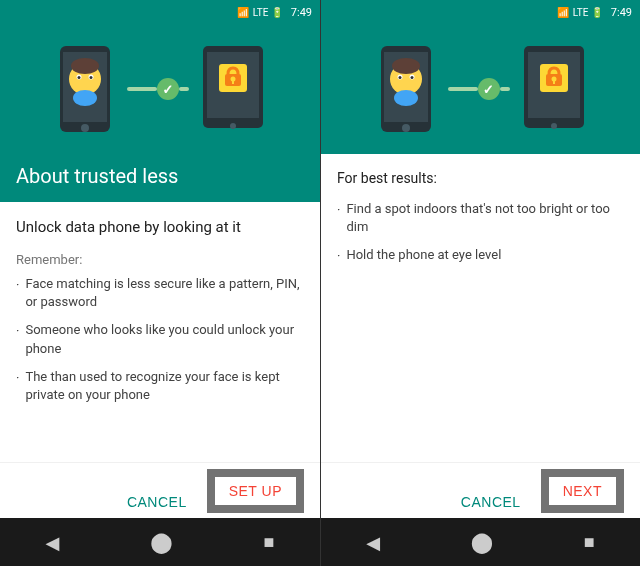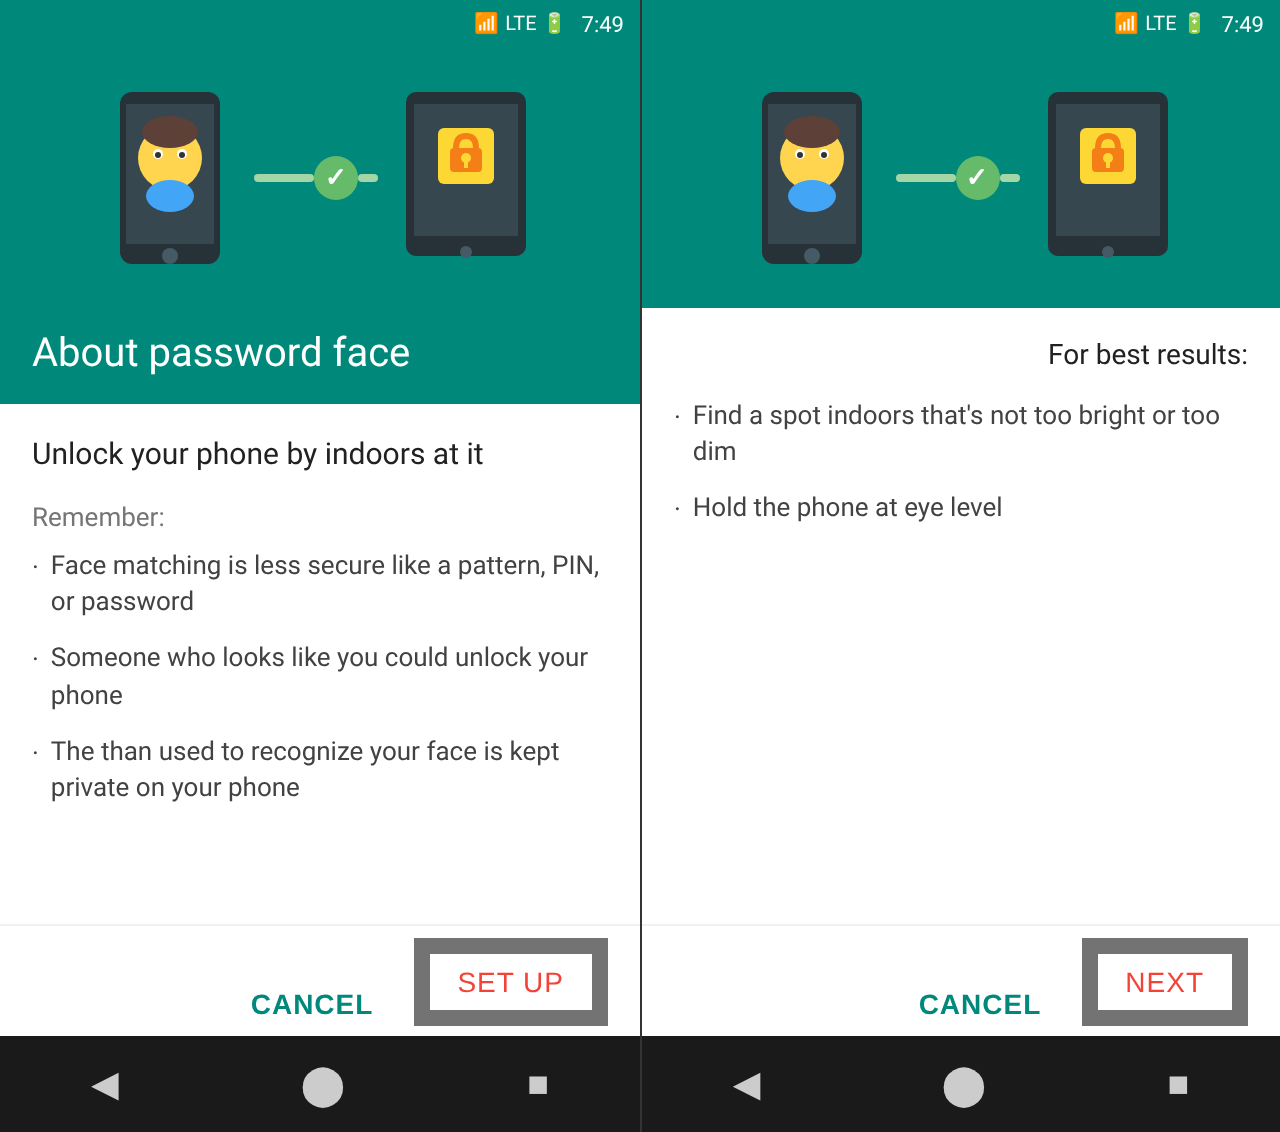--- a/index.html
+++ b/index.html
@@ -105,41 +105,40 @@
 
     .bullet-dot {
       flex-shrink: 0;
       margin-top: 1px;
     }
 
     .for-best-label {
       font-size: 14px;
       color: #212121;
       margin-bottom: 14px;
-      text-align: right;
     }
 
     
     .bottom-bar {
       height: 56px;
       display: flex;
       align-items: center;
       justify-content: flex-end;
       padding: 0 16px;
       gap: 8px;
       border-top: 1px solid #f0f0f0;
       background: #fff;
     }
 
     .btn-cancel {
       background: transparent;
       border: none;
       color: #00897b;
       font-size: 14px;
-      font-weight: 700;
+      font-weight: 400;
       cursor: pointer;
       padding: 8px 12px;
       letter-spacing: 0.5px;
       margin-top: 22px;
     }
 
     .btn-action {
       background: transparent;
       border: 8px solid #737373;
       color: #f44336;
@@ -224,25 +223,25 @@
           <circle cx="32" cy="35" r="2.5" fill="#fdd835"></circle>
           <rect x="31" y="36" width="2" height="4" fill="#fdd835"></rect>
 
           <circle cx="32" cy="82" r="3" fill="#455a64"></circle>
         </svg>
       </div>
     </div>
   </div>
 
   <div class="title-bar">
-    <div class="screen-title">About password face</div>
+    <div class="screen-title">About trusted less</div>
   </div>
 
   <div class="content-area">
-    <div class="main-subtitle">Unlock your phone by indoors at it</div>
+    <div class="main-subtitle">Unlock data phone by looking at it</div>
     <div class="remember-label">Remember:</div>
     <div class="bullet-item">
       <span class="bullet-dot">·</span>
       <span>Face matching is less secure like a pattern, PIN, or password</span>
     </div>
     <div class="bullet-item">
       <span class="bullet-dot">·</span>
       <span>Someone who looks like you could unlock your phone</span>
     </div>
     <div class="bullet-item">

